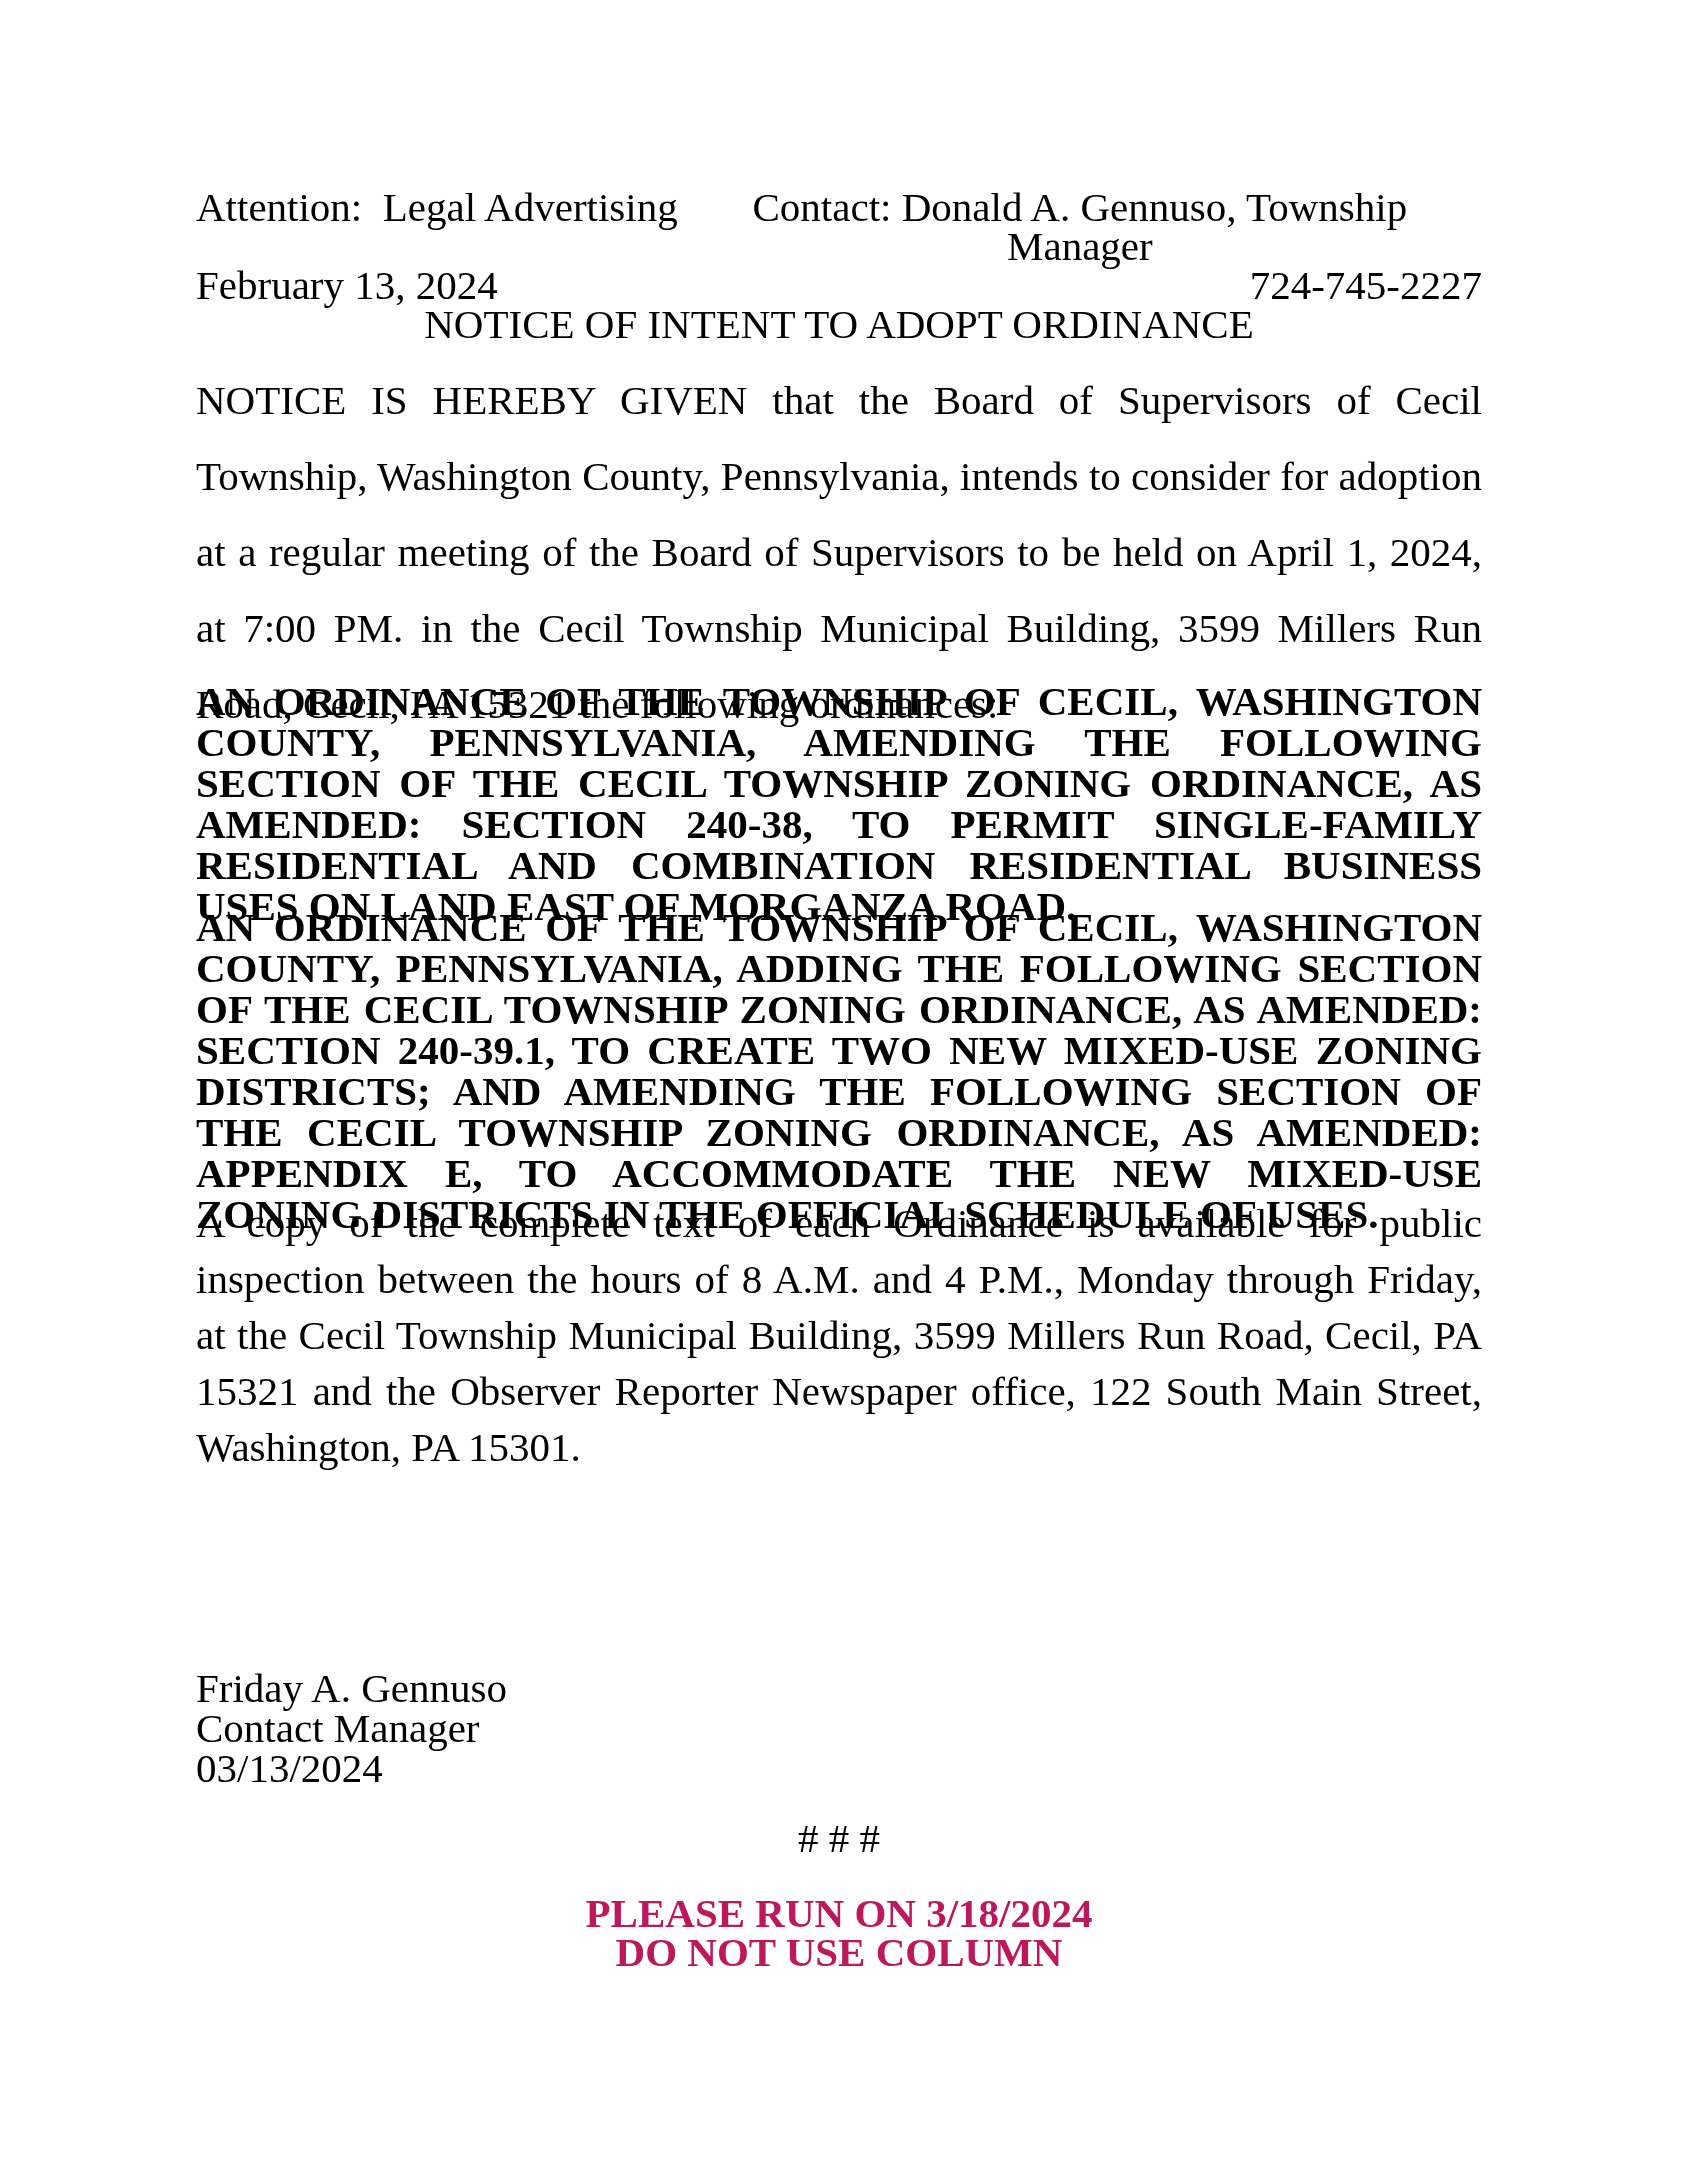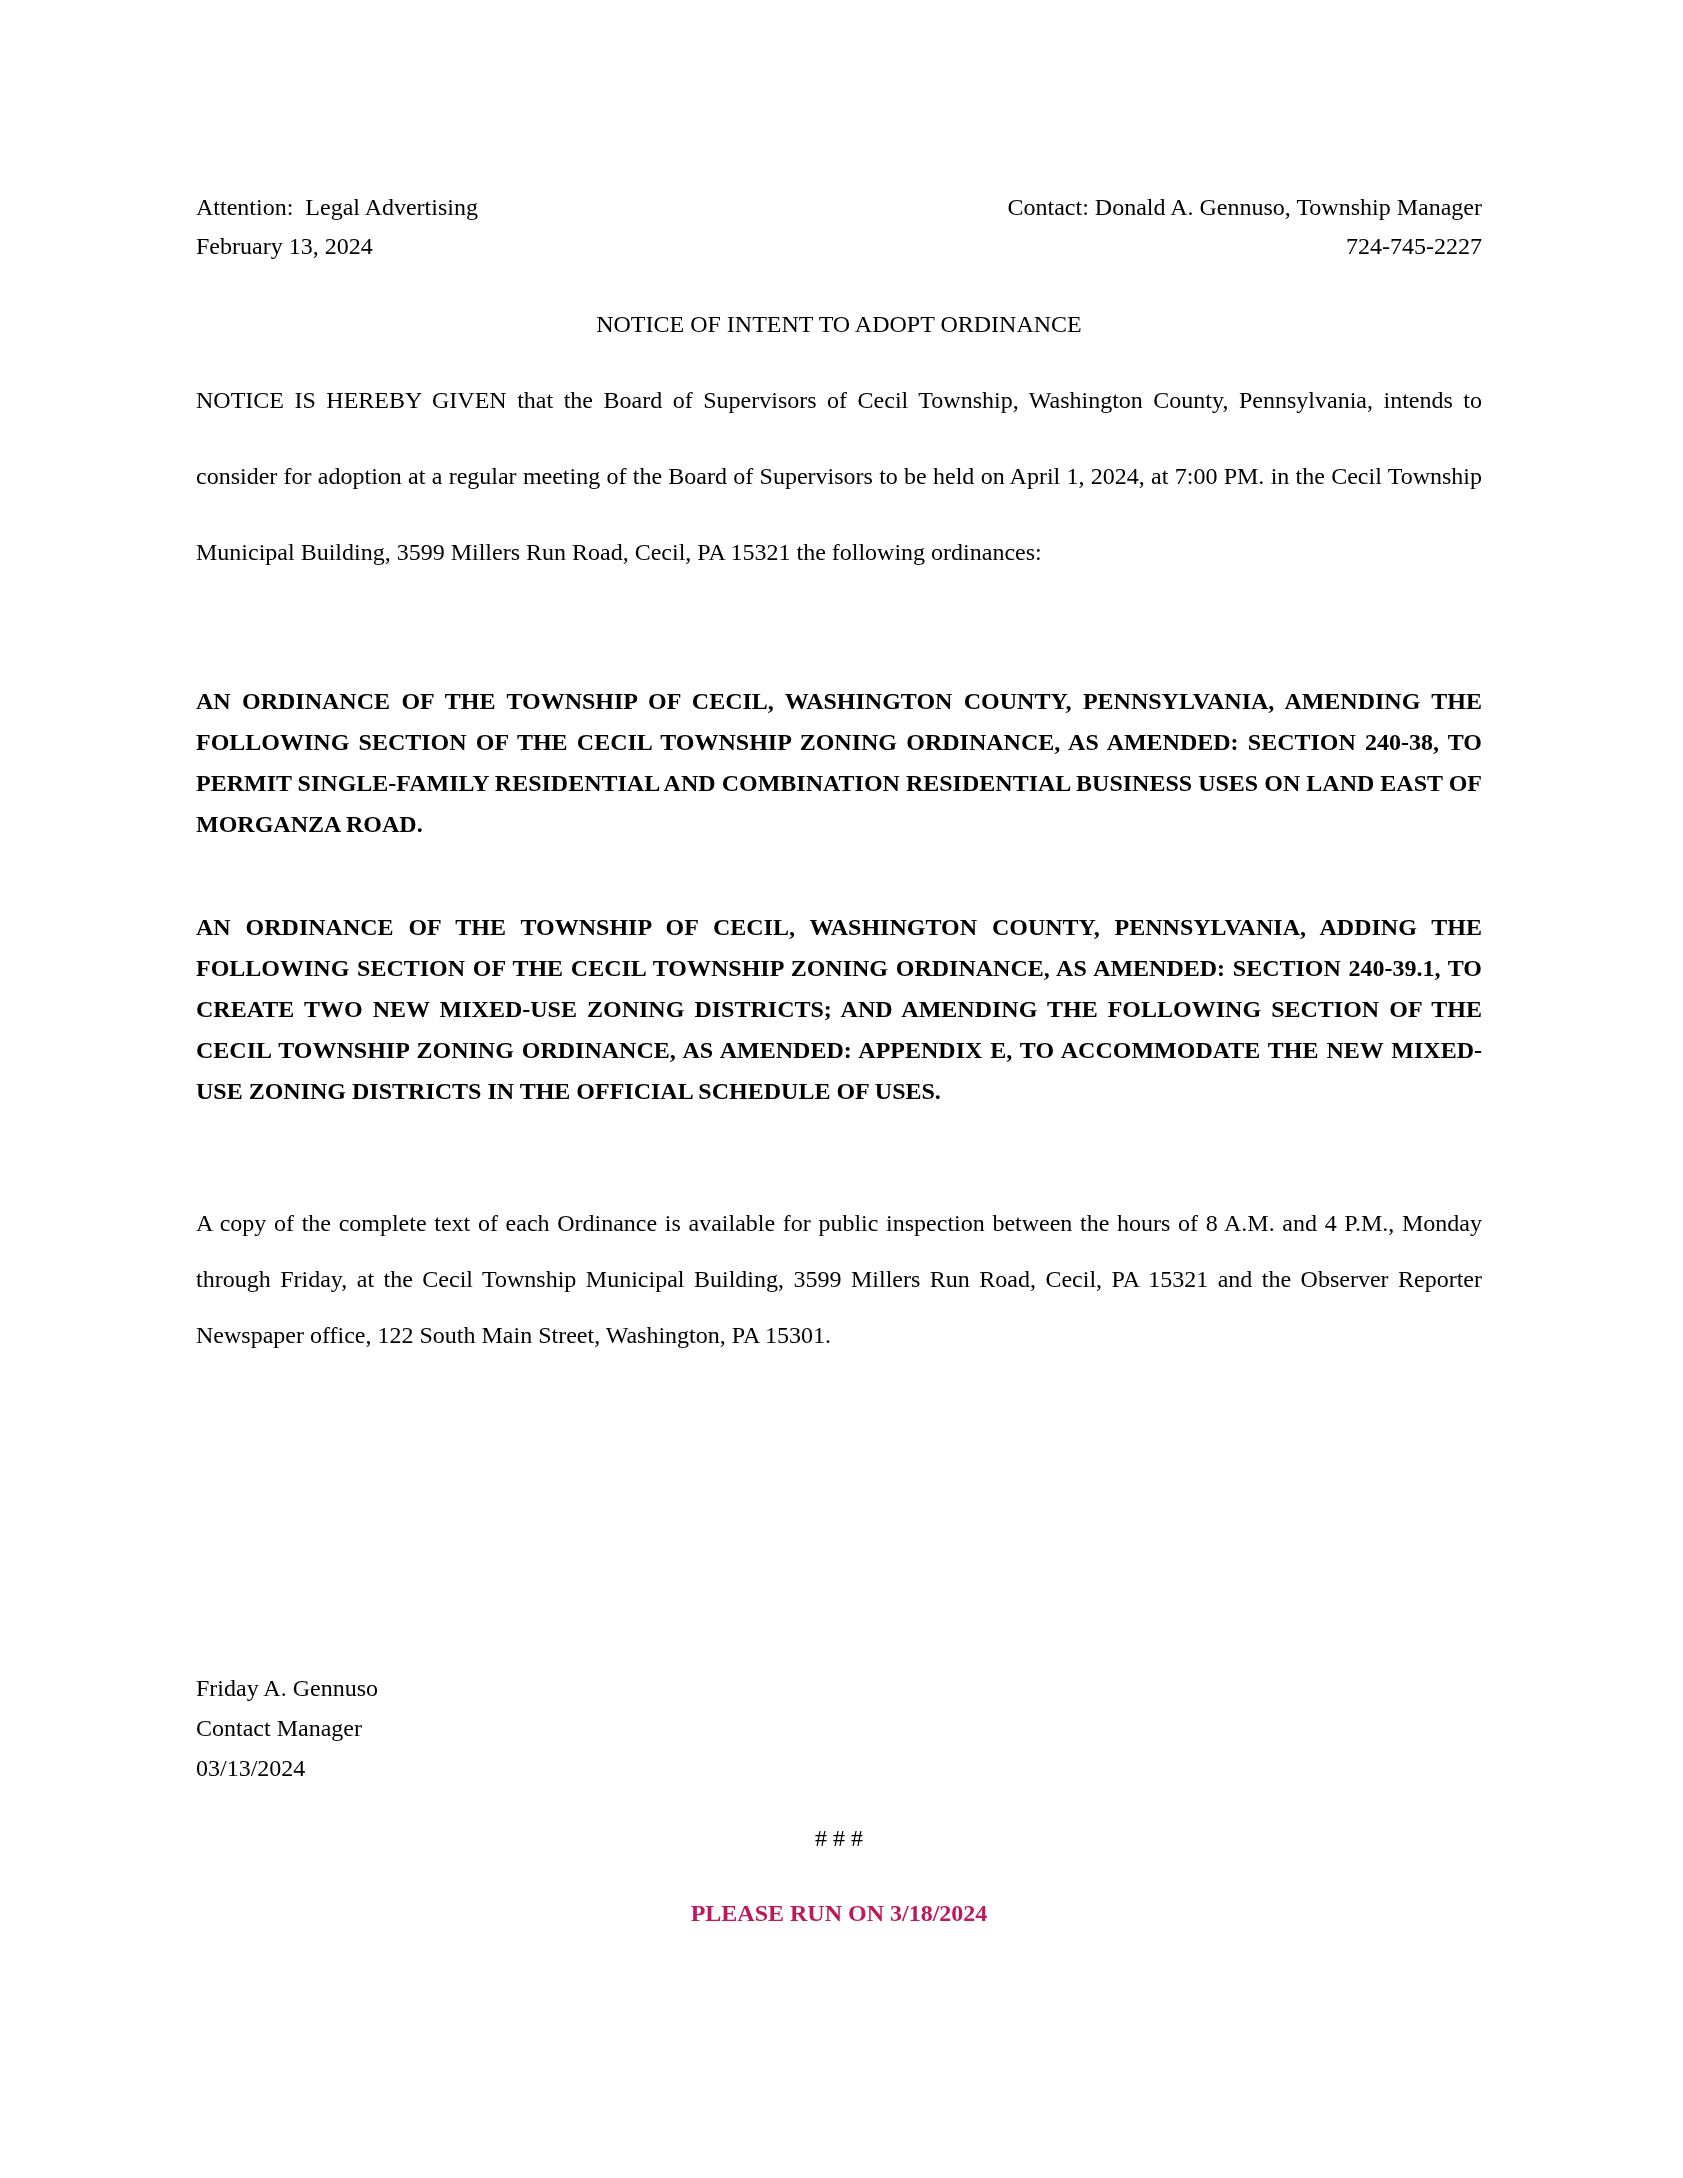--- a/index.html
+++ b/index.html
@@ -16,21 +16,21 @@
     inset: 0;
     width: 1683px;
     height: 2178px;
     background: #ffffff;
     overflow: hidden;
   }
   .block {
     position: absolute;
     left: 196px;
     width: 1286px;
-    font-size: 24px;
+    font-size: 41px;
     color: #000000;
   }
   .header-block { top: 188px; line-height: 39px; }
   .header-row { display: flex; justify-content: space-between; }
   .header-left { text-align: left; white-space: pre; }
   .header-right { text-align: center; }
   .title-block {
     top: 304px;
     text-align: center;
     font-weight: normal;
@@ -97,16 +97,17 @@
   <div class="block signature-block">
     <div>Friday A. Gennuso</div>
     <div>Contact Manager</div>
     <div>03/13/2024</div>
   </div>
 
   <div class="block end-mark-block"># # #</div>
 
   <div class="block run-instructions">
     <div>PLEASE RUN ON 3/18/2024</div>
+    <div>DO NOT USE COLUMN</div>
   </div>
 
 </div>
 
 
 </body></html>

